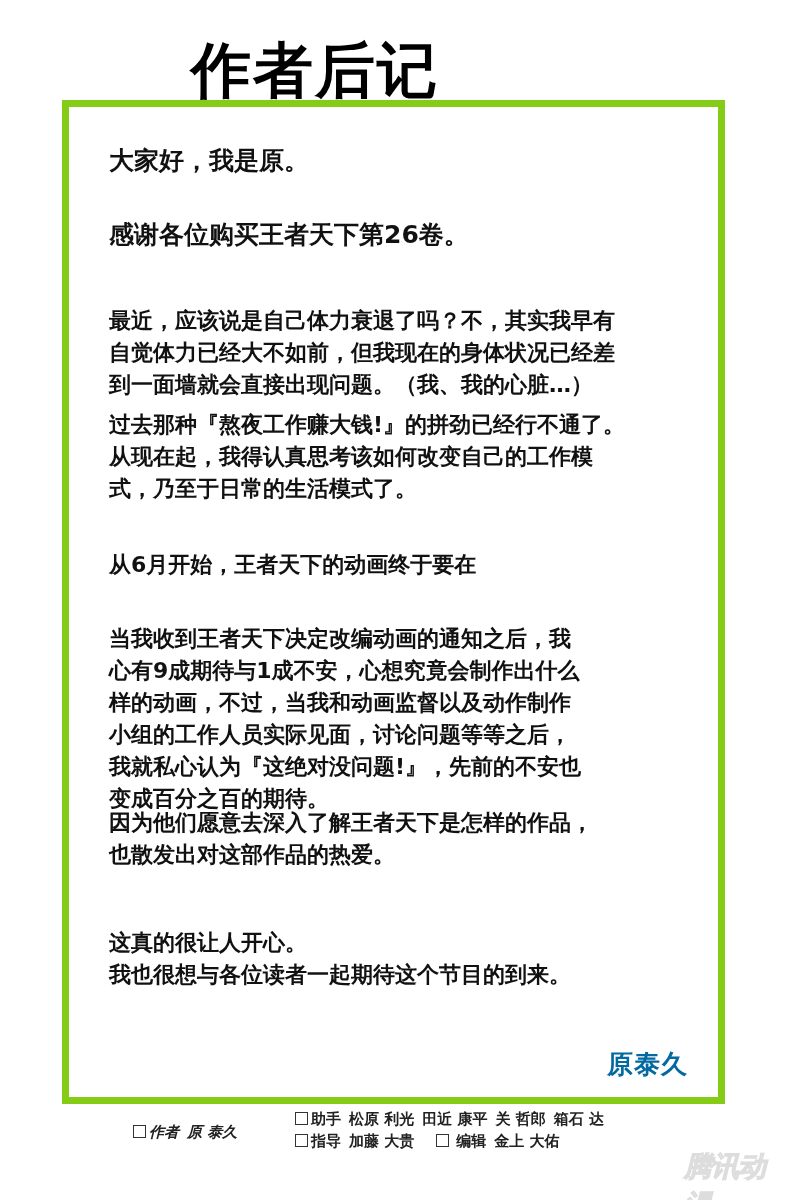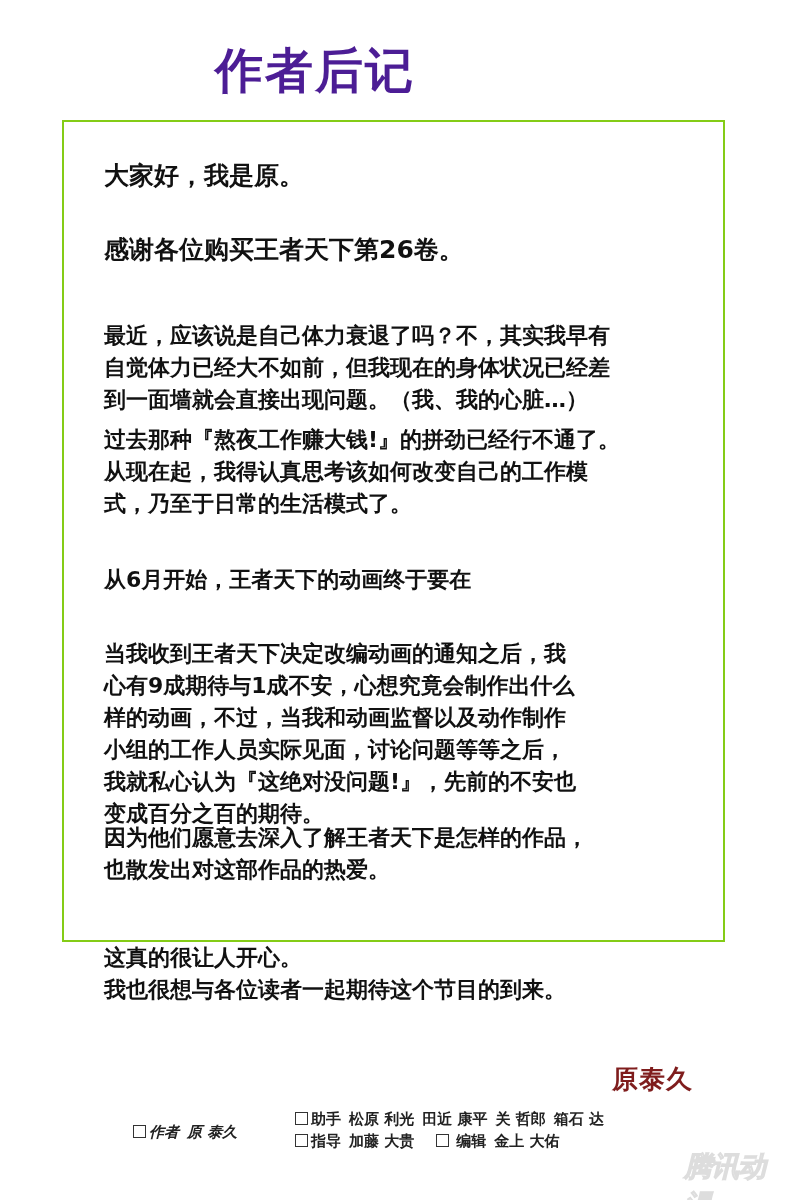--- a/index.html
+++ b/index.html
@@ -13,33 +13,33 @@
       position: relative;
       font-family: "DejaVu Sans", "Liberation Sans", sans-serif;
       color: #111111;
     }
     .page-title {
       position: absolute;
       left: 0;
       top: 44px;
       width: 630px;
       text-align: center;
-      font-size: 48px;
+      font-size: 60px;
       font-weight: bold;
       letter-spacing: 2px;
       line-height: 52px;
-      color: #4c1d95;
+      color: #000000;
     }
     .afterword-box {
       position: absolute;
       left: 62px;
-      top: 120px;
+      top: 100px;
       width: 663px;
-      height: 822px;
-      border: 2px solid #84cc16;
+      height: 1004px;
+      border: 7px solid #84cc16;
       background: #fff;
     }
     .para {
       position: absolute;
       left: 40px;
       font-size: 22px;
       font-weight: bold;
       color: #111;
       white-space: nowrap;
     }
@@ -51,21 +51,21 @@
       display: block;
       line-height: 32px;
     }
     .signature {
       position: absolute;
       right: 30px;
       top: 940px;
       font-size: 26px;
       font-weight: bold;
       letter-spacing: 1px;
-      color: #7f1d1d;
+      color: #0369a1;
     }
     .credits {
       position: absolute;
       top: 1110px;
       font-size: 15px;
       font-weight: bold;
       color: #222;
       white-space: nowrap;
     }
     .credit-row {

